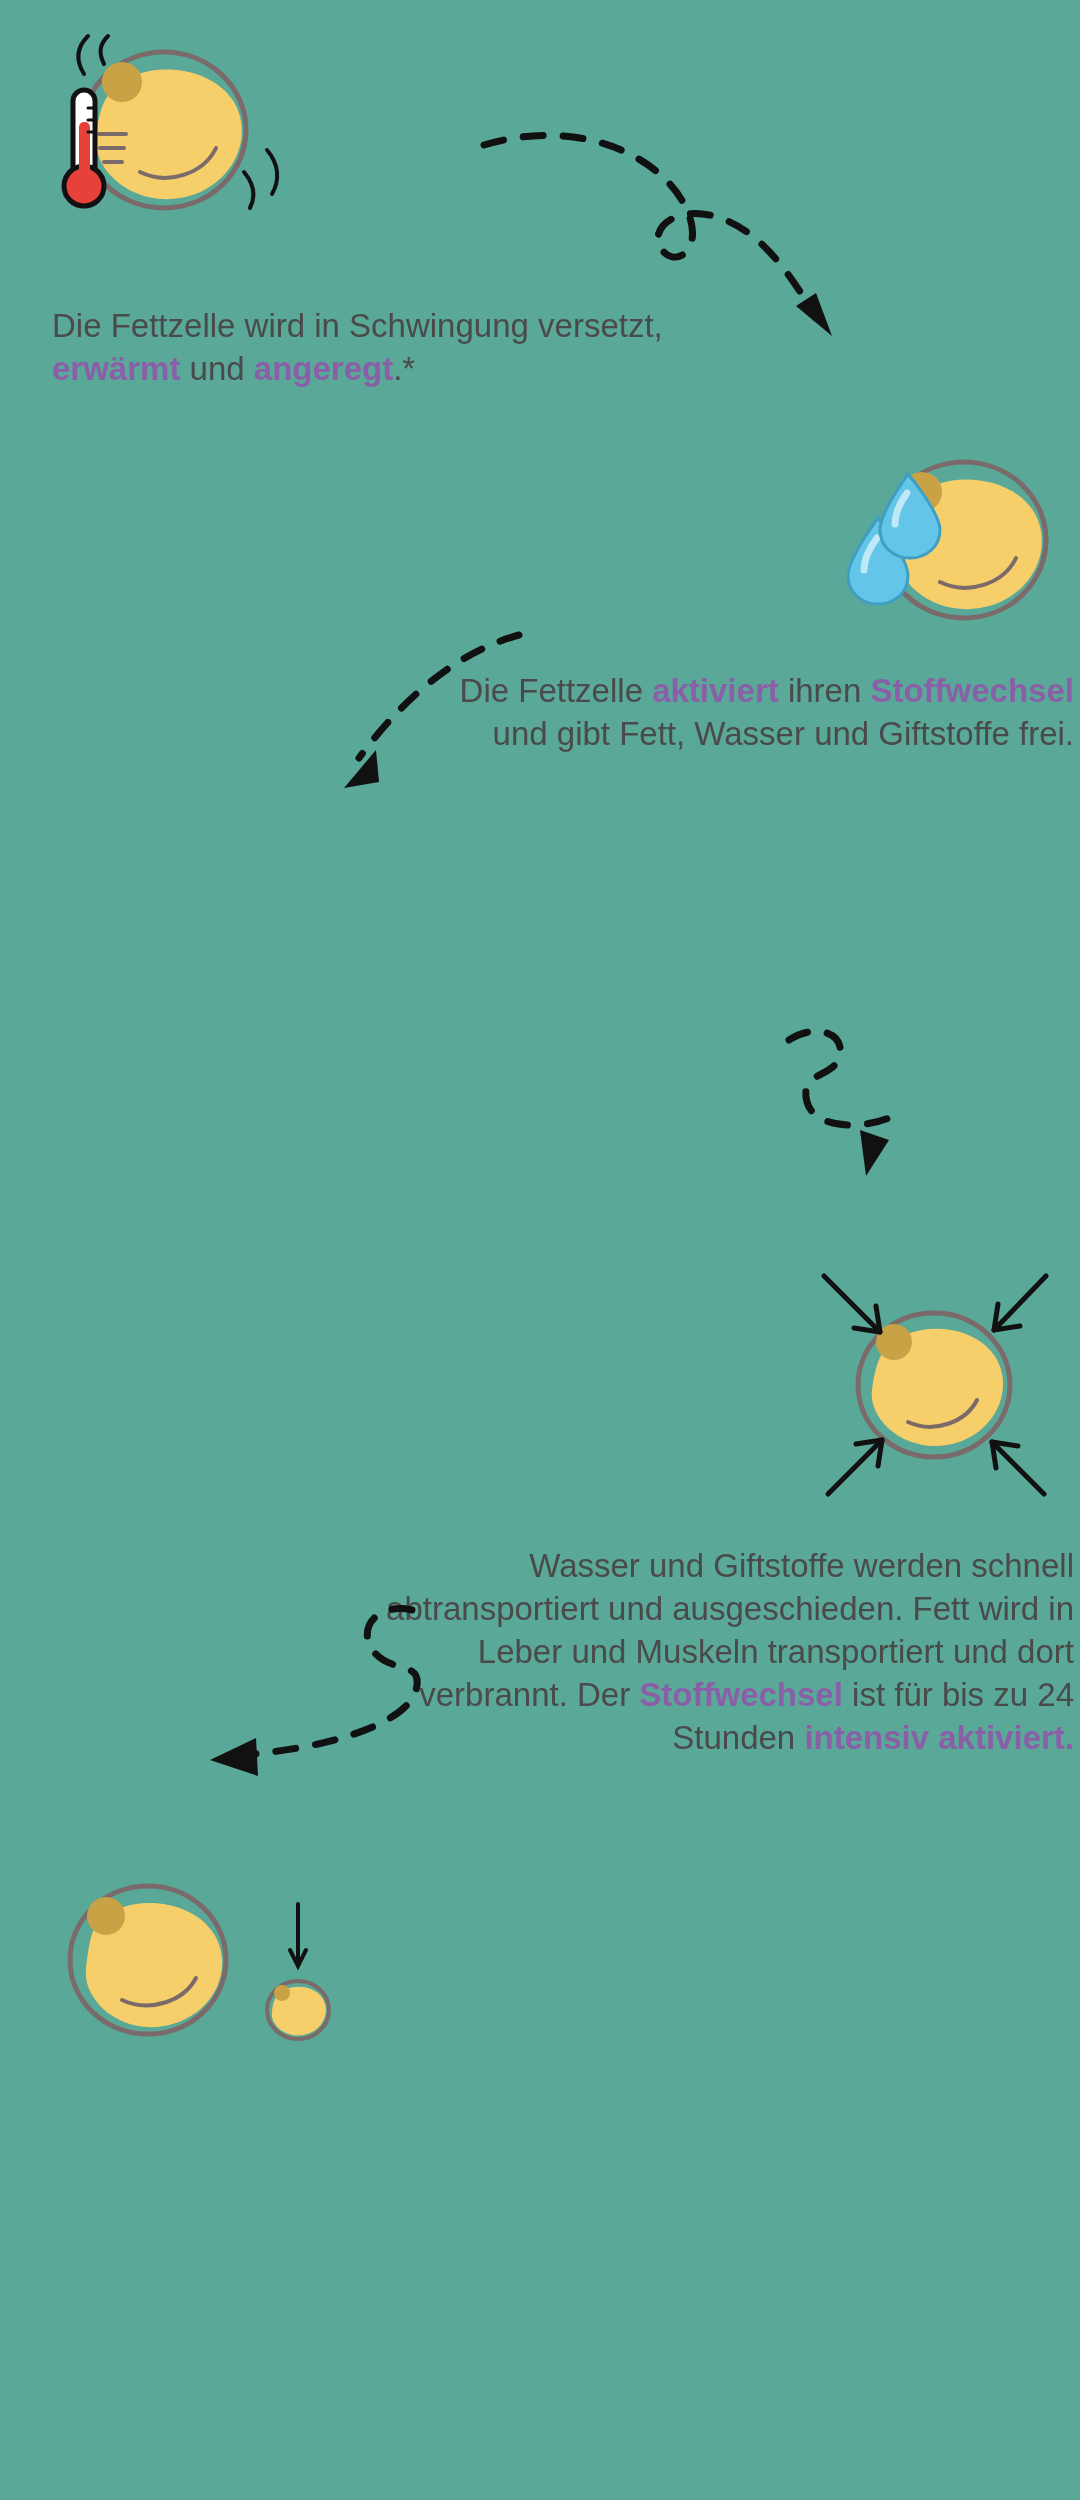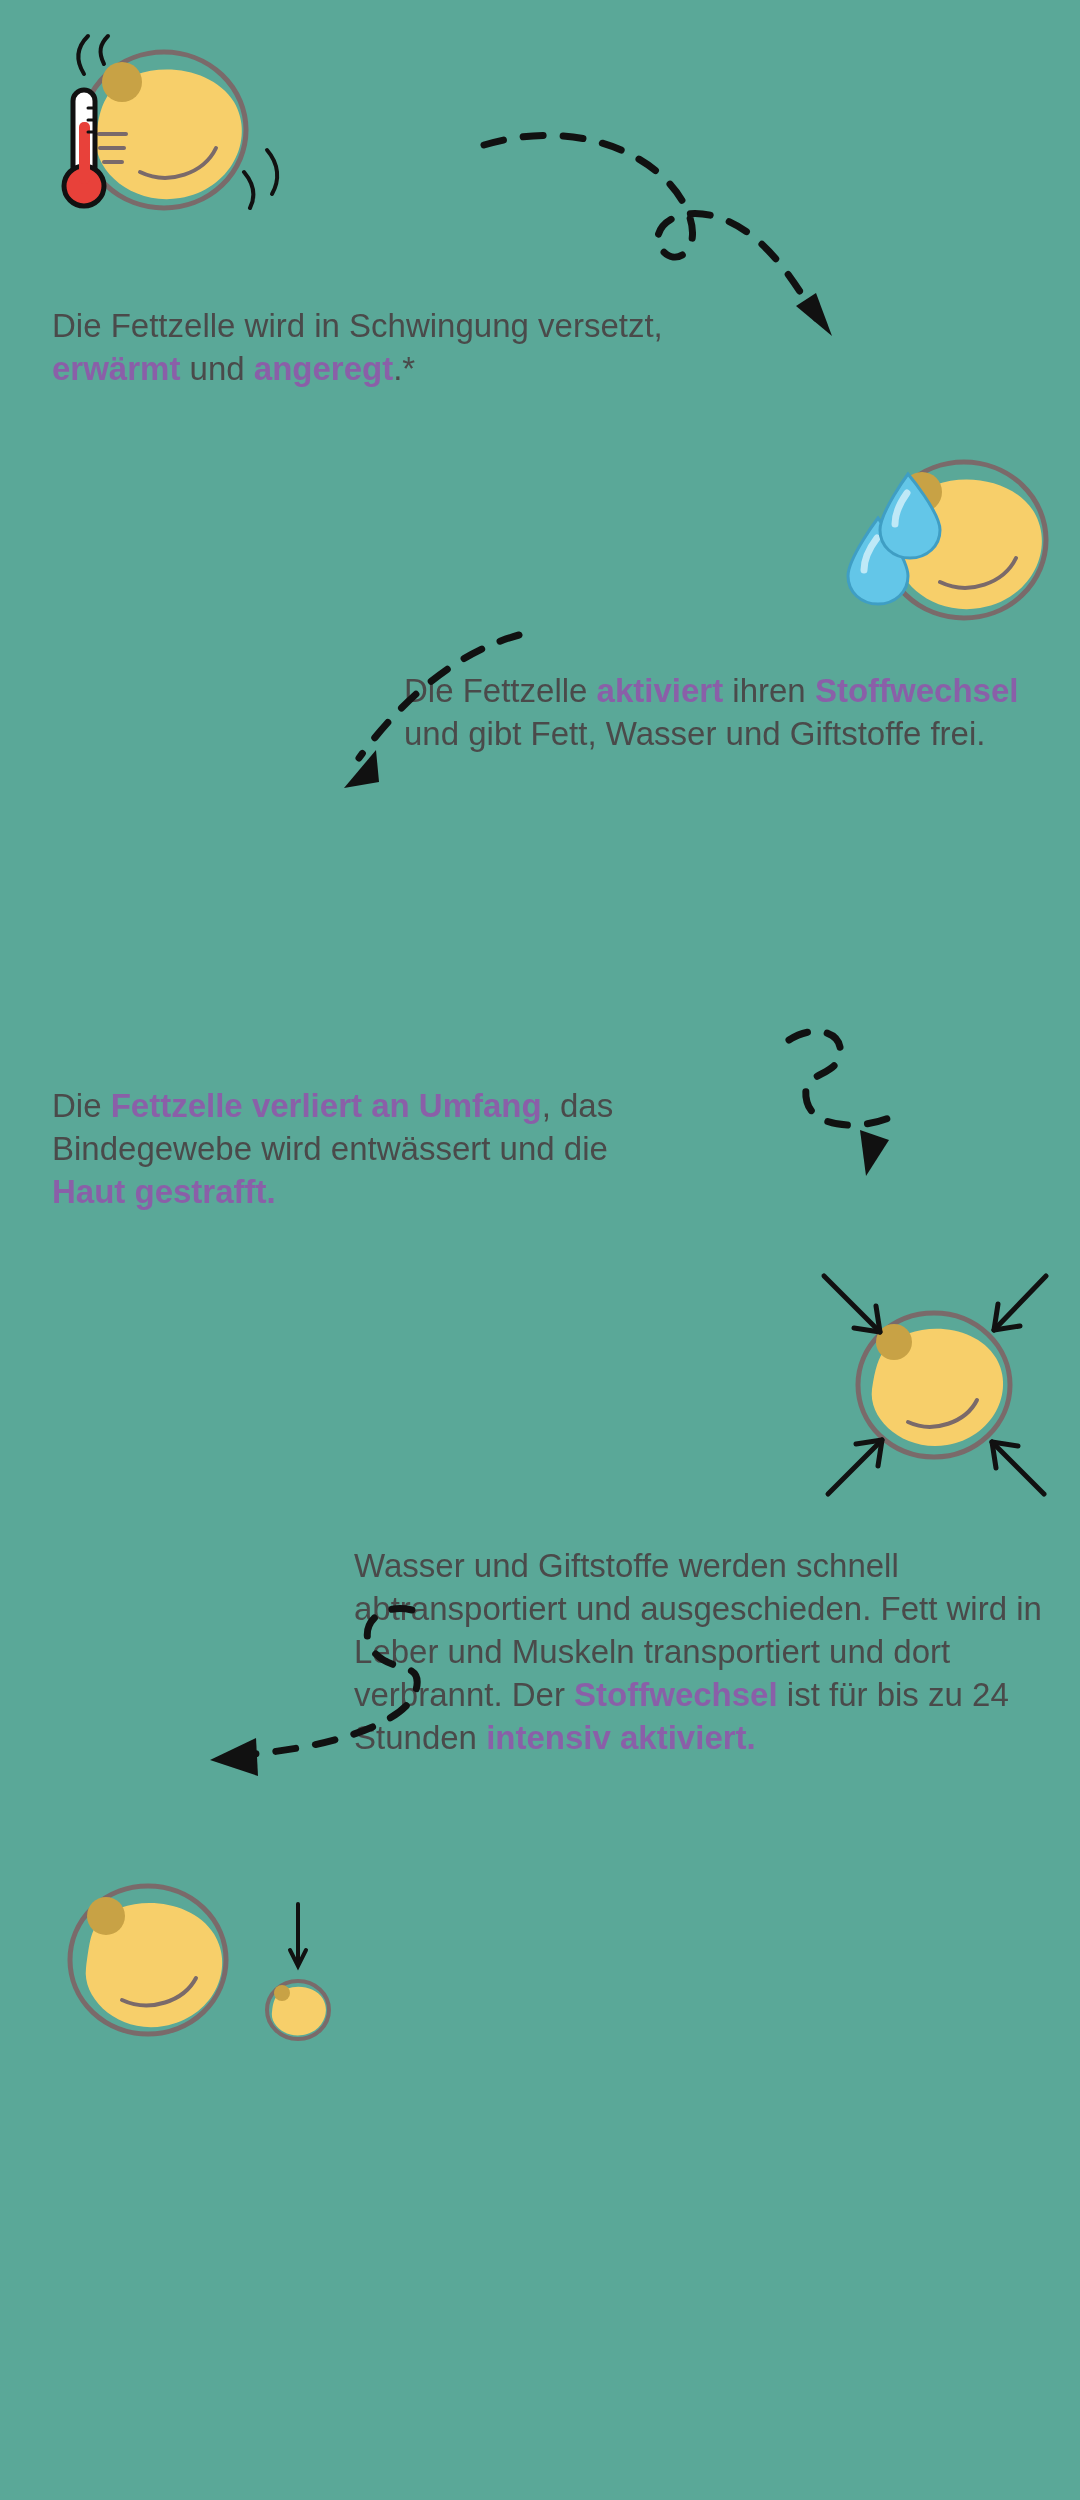--- a/index.html
+++ b/index.html
@@ -15,21 +15,21 @@
   .txt{
     position:absolute;
     color:#4a4a4a;
     font-size:33px;
     line-height:1.30;
     font-weight:400;
   }
   .hl{color:#8a5fa8;font-weight:700;}
 
   .left{text-align:left;}
-  .right{}
+  .right{text-align:right;}
 
   svg{display:block;overflow:visible;}
   .svgwrap{position:absolute;}
 </style>
 </head>
 <body>
 
 <div class="stage">
 
   <div class="svgwrap" style="left:20px;top:30px;">
@@ -96,21 +96,20 @@
   <div class="txt right" id="t2" style="left:380px;top:670px;width:670px;"><span>Die Fettzelle </span><span class="hl">aktiviert</span><span> ihren </span><span class="hl">Stoffwechsel</span><span> und gibt Fett, Wasser und Giftstoffe frei.</span></div>
 
   <div class="svgwrap" style="left:280px;top:620px;">
     <svg width="290" height="200" viewBox="0 0 290 200">
       <path d="M215 15 C160 30, 105 70, 55 138" fill="none" stroke="#111" stroke-width="7" stroke-linecap="round" stroke-dasharray="20 20"></path>
       <path d="M72 130 L40 168 L75 162 Z" fill="#111"></path>
     </svg>
   </div>
 
 
-  <div class="txt left" id="t3" style="left:28px;top:1085px;width:590px;"><span>Die </span><span class="hl">Fettzelle verliert an Umfang</span><span>, das Bindegewebe wird entwässert und die </span><span class="hl">Haut gestrafft.</span></div>
 
   <div class="svgwrap" style="left:520px;top:1000px;">
     <svg width="360" height="210" viewBox="0 0 360 210">
       <path d="M110 40 C82 22, 52 34, 60 58 C67 78, 100 72, 92 102 C85 128, 40 130, 10 118" fill="none" stroke="#111" stroke-width="7" stroke-linecap="round" stroke-dasharray="20 20" transform="translate(355,0) scale(-1,1)"></path>
       <path d="M316 130 L322 176 L345 140 Z" fill="#111"></path>
     </svg>
   </div>
 
   <div class="svgwrap" style="left:770px;top:1260px;">
     <svg width="280" height="250" viewBox="0 0 280 250">

